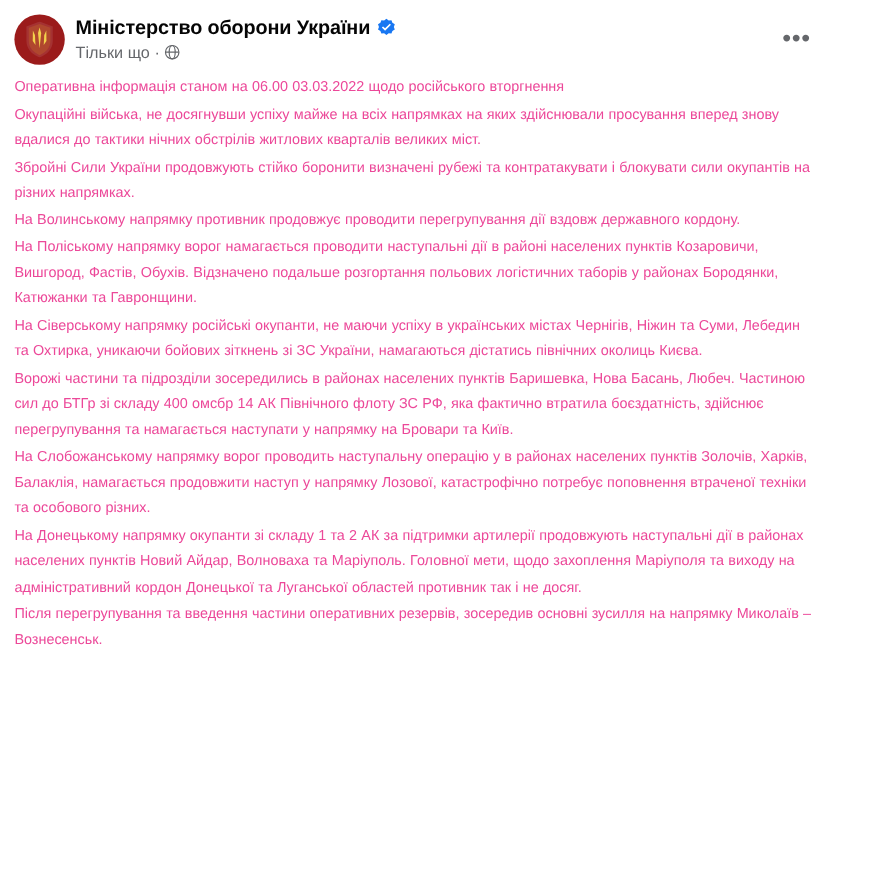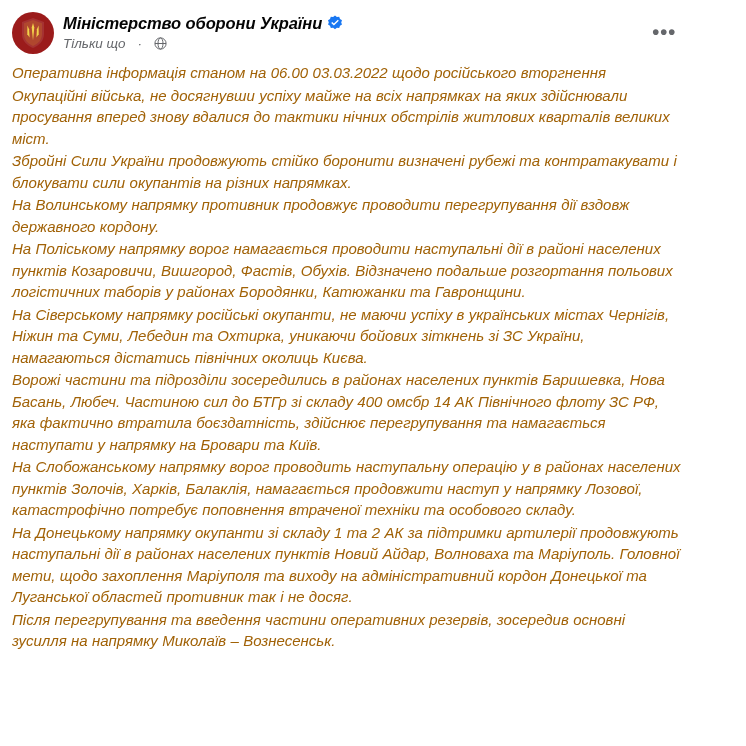--- a/index.html
+++ b/index.html
@@ -12,21 +12,20 @@
     height: 746px;
     font-family: "Liberation Sans", sans-serif;
     color: #050505;
     overflow: hidden;
   }
   .post {
     width: 694px;
     box-sizing: border-box;
     padding: 10px 12px 0 12px;
     background: #ffffff;
-    font-style: italic;
   }
   .post-header {
     display: flex;
     align-items: flex-start;
     padding: 2px 0 6px 0;
     position: relative;
   }
   .avatar {
     width: 42px;
     height: 42px;
@@ -66,21 +65,21 @@
   }
   .verified {
     width: 16px;
     height: 16px;
     flex: 0 0 16px;
     display: block;
   }
   .meta-row {
     display: flex;
     align-items: center;
-    gap: 12px;
+    gap: 4px;
     margin-top: 2px;
     color: #65676b;
     font-size: 13.5px;
     line-height: 17px;
   }
   .meta-dot {
     color: #65676b;
     font-size: 13.5px;
   }
   .globe-icon {
@@ -101,23 +100,23 @@
     color: #65676b;
     font-size: 20px;
     letter-spacing: 1px;
     font-weight: bold;
     line-height: 1;
     cursor: pointer;
     user-select: none;
   }
   .post-body {
     padding: 2px 0 0 0;
-    font-size: 15px;
+    font-size: 12px;
     line-height: 21.5px;
-    color: #a16207;
+    color: #ec4899;
   }
   .post-body p {
     margin: 0 0 1px 0;
     text-align: left;
     word-spacing: 0.2px;
   }
 </style>
 </head>
 <body>
 
@@ -166,18 +165,18 @@
   </div>
 
   <div class="post-body">
     <p>Оперативна інформація станом на 06.00 03.03.2022 щодо російського вторгнення</p>
     <p>Окупаційні війська, не досягнувши успіху майже на всіх напрямках на яких здійснювали просування вперед знову вдалися до тактики нічних обстрілів житлових кварталів великих міст.</p>
     <p>Збройні Сили України продовжують стійко боронити визначені рубежі та контратакувати і блокувати сили окупантів на різних напрямках.</p>
     <p>На Волинському напрямку противник продовжує проводити перегрупування дії вздовж державного кордону.</p>
     <p>На Поліському напрямку ворог намагається проводити наступальні дії в районі населених пунктів Козаровичи, Вишгород, Фастів, Обухів. Відзначено подальше розгортання польових логістичних таборів у районах Бородянки, Катюжанки та Гавронщини.</p>
     <p>На Сіверському напрямку російські окупанти, не маючи успіху в українських містах Чернігів, Ніжин та Суми, Лебедин та Охтирка, уникаючи бойових зіткнень зі ЗС України, намагаються дістатись північних околиць Києва.</p>
     <p>Ворожі частини та підрозділи зосередились в районах населених пунктів Баришевка, Нова Басань, Любеч. Частиною сил до БТГр зі складу 400 омсбр 14 АК Північного флоту ЗС РФ, яка фактично втратила боєздатність, здійснює перегрупування та намагається наступати у напрямку на Бровари та Київ.</p>
-    <p>На Слобожанському напрямку ворог проводить наступальну операцію у в районах населених пунктів Золочів, Харків, Балаклія, намагається продовжити наступ у напрямку Лозової, катастрофічно потребує поповнення втраченої техніки та особового складу.</p>
+    <p>На Слобожанському напрямку ворог проводить наступальну операцію у в районах населених пунктів Золочів, Харків, Балаклія, намагається продовжити наступ у напрямку Лозової, катастрофічно потребує поповнення втраченої техніки та особового різних.</p>
     <p>На Донецькому напрямку окупанти зі складу 1 та 2 АК за підтримки артилерії продовжують наступальні дії в районах населених пунктів Новий Айдар, Волноваха та Маріуполь. Головної мети, щодо захоплення Маріуполя та виходу на адміністративний кордон Донецької та Луганської областей противник так і не досяг.</p>
     <p>Після перегрупування та введення частини оперативних резервів, зосередив основні зусилля на напрямку Миколаїв – Вознесенськ.</p>
   </div>
 
 </div>
 
 </body></html>

